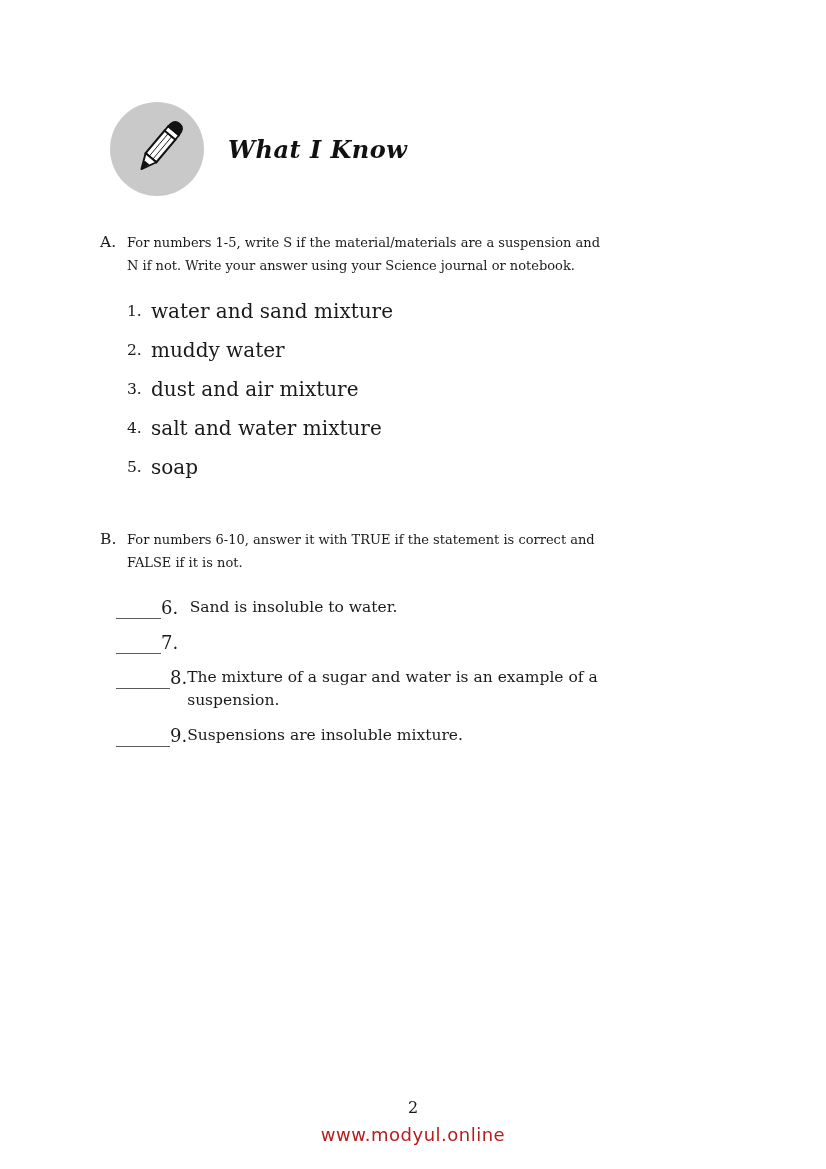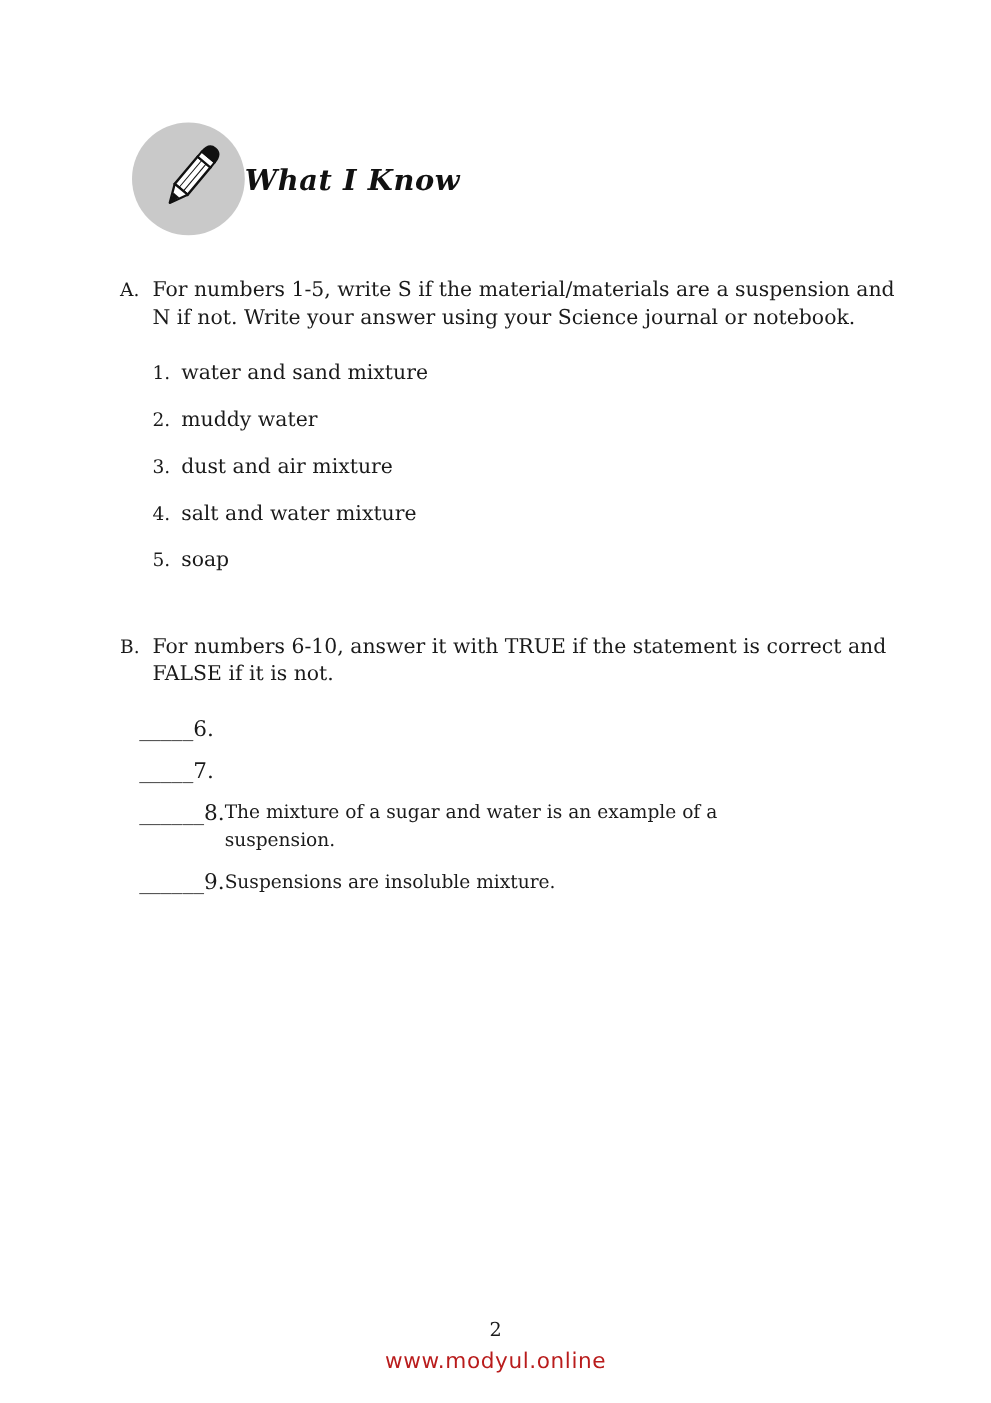--- a/index.html
+++ b/index.html
@@ -14,20 +14,21 @@
     overflow: hidden;
   }
 
   
   .header {
     position: absolute;
     top: 102px;
     left: 110px;
     display: flex;
     align-items: center;
+    gap: 24px;
     justify-content: center;
   }
   .icon-circle {
     width: 94px;
     height: 94px;
     border-radius: 50%;
     background: #c9c9c9;
     display: flex;
     align-items: center;
     justify-content: center;
@@ -48,35 +49,35 @@
   .section-b { top: 528px; }
   .section-head { display: flex; }
   .section-label {
     width: 27px;
     flex: 0 0 auto;
     font-size: 15.5px;
     line-height: 23px;
   }
   .section-instructions {
     white-space: pre-wrap;
-    font-size: 17px;
+    font-size: 13px;
     line-height: 23px;
     max-width: 660px;
   }
 
   
   .list-a { position: absolute; left: 127px; top: 300px; }
   .list-a .item { display: flex; height: 23px; margin-bottom: 16px; }
   .list-a .item-number {
     width: 24px;
     flex: 0 0 auto;
     font-size: 15.5px;
     line-height: 23px;
   }
-  .list-a .item-text { font-size: 17px; line-height: 23px; }
+  .list-a .item-text { font-size: 20px; line-height: 23px; }
 
   
   .list-b { position: absolute; left: 116px; top: 596px; }
   .list-b .item { display: flex; margin-bottom: 12px; }
   .list-b .item-prefix {
     white-space: pre;
     flex: 0 0 auto;
     font-size: 18px;
     line-height: 23px;
     text-align: right;
@@ -170,20 +171,21 @@
     <div class="section-head">
       <span class="section-label">B.</span>
       <span class="section-instructions">For numbers 6-10, answer it with TRUE if the statement is correct and
 FALSE if it is not.</span>
     </div>
   </div>
 
   <div class="list-b">
     <div class="item">
       <span class="item-prefix">_____6.  </span>
+      <span class="item-text">Sand is insoluble to water.</span>
     </div>
     <div class="item">
       <span class="item-prefix">_____7.  </span>
     </div>
     <div class="item">
       <span class="item-prefix">______8.</span>
       <span class="item-text">The mixture of a sugar and water is an example of a
 suspension.</span>
     </div>
     <div class="item">

